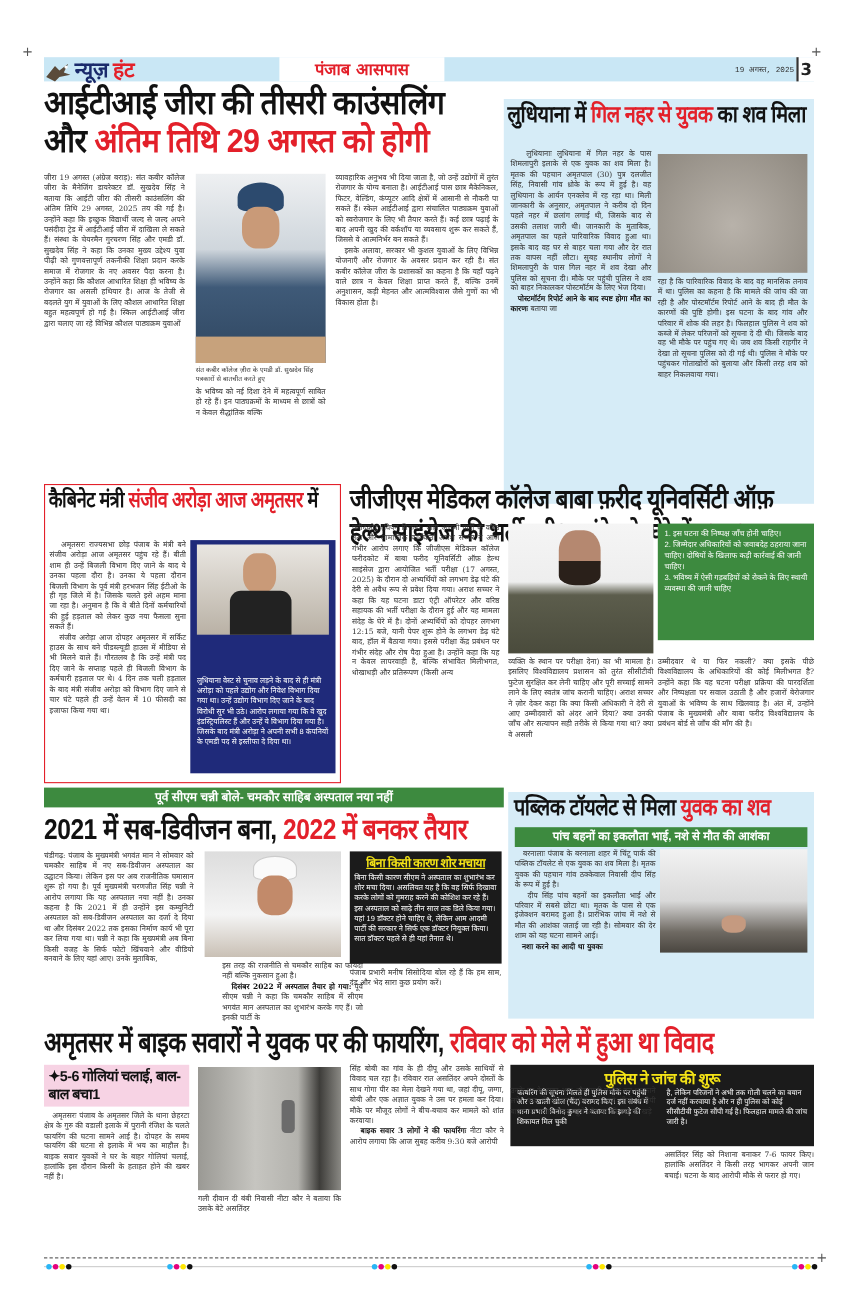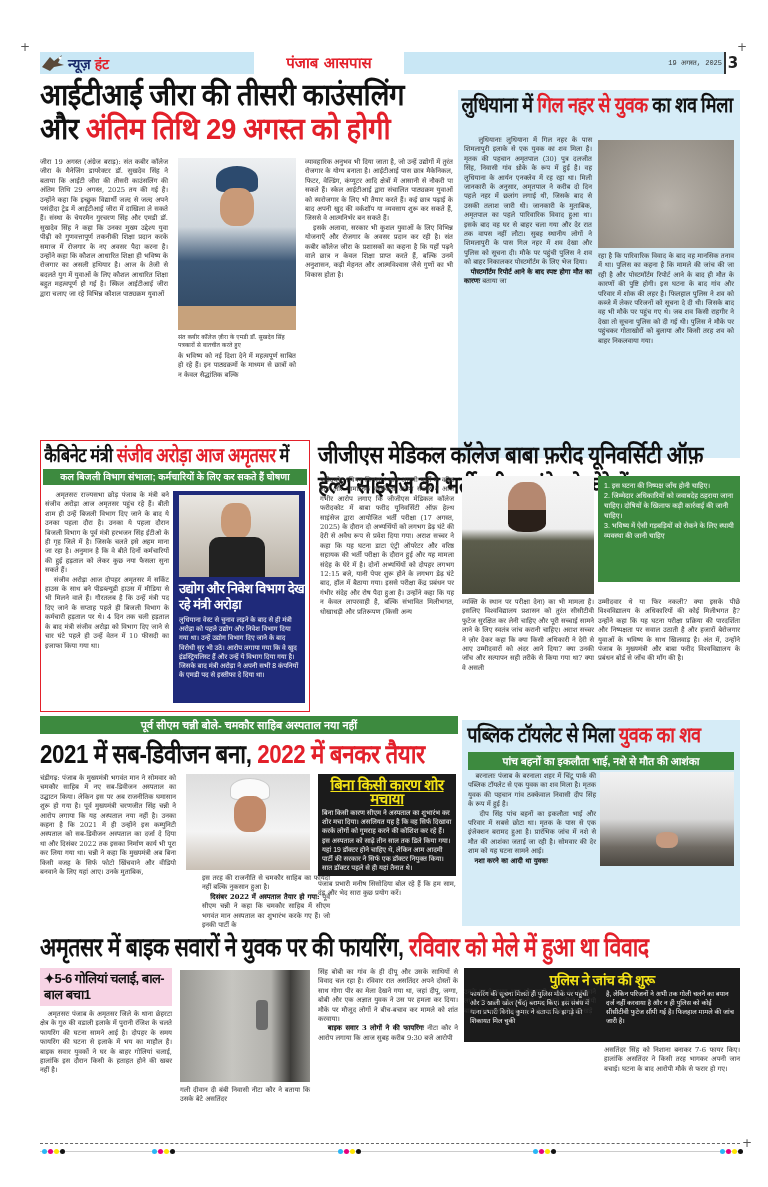--- a/index.html
+++ b/index.html
@@ -1,19 +1,19 @@
 <!DOCTYPE html>
 <html><head>
 <meta charset="utf-8">
 <style>
 *{box-sizing:border-box;margin:0;padding:0}
 body{width:768px;height:1187px;background:#fff;font-family:"DejaVu Serif",serif;position:relative;overflow:hidden;color:#222}
 .crosshair{position:absolute;font-family:"DejaVu Sans",sans-serif;font-size:12px;color:#555}
 .masthead{position:absolute;left:40px;top:52px;width:700px;height:22px;background:#c9e7f5;display:flex;align-items:center}
-.logo{display:flex;align-items:center;width:100px;font-family:"DejaVu Sans",sans-serif;font-weight:bold;font-size:14px}
+.logo{display:flex;align-items:flex-end;width:100px;font-family:"DejaVu Sans",sans-serif;font-weight:bold;font-size:19px}
 .logo .bird{width:26px;height:20px;margin-right:2px;position:relative}
 .logo .n1{color:#1a2a6b}.logo .n2{color:#e3202a;margin-left:4px}
 .section{position:absolute;left:214px;top:0;height:22px;width:150px;background:#fff;color:#e3202a;font-family:"DejaVu Sans",sans-serif;font-weight:bold;font-size:15px;text-align:center;line-height:22px}
 .date{position:absolute;right:18px;top:6px;font-size:7px;font-family:Liberation Mono, monospace;color:#333}
 .pno{position:absolute;right:0;top:0;height:22px;width:16px;border-left:2px solid #333;font-family:"DejaVu Sans",sans-serif;font-weight:bold;font-size:15px;text-align:center;line-height:22px;background:#fff}
 .hl{font-family:"Liberation Sans",sans-serif;font-weight:bold;color:#111;letter-spacing:-0.5px;transform-origin:left top}
 .red{color:#e3202a}.pink{color:#e6007e}
 .body{font-size:6.8px;line-height:9.4px;text-align:justify;color:#333}
 .body b{color:#111}
 .box{position:absolute}
@@ -71,30 +71,28 @@
     &nbsp;&nbsp;&nbsp;<span>लुधियानाः लुधियाना में गिल नहर के पास शिमलापुरी इलाके से एक युवक का शव मिला है। मृतक की पहचान अमृतपाल (30) पुत्र दलजीत सिंह, निवासी गांव ध्रोके के रूप में हुई है। वह लुधियाना के आर्यन एनक्लेव में रह रहा था। मिली जानकारी के अनुसार, अमृतपाल ने करीब दो दिन पहले नहर में छलांग लगाई थी, जिसके बाद से उसकी तलाश जारी थी। जानकारी के मुताबिक, अमृतपाल का पहले पारिवारिक विवाद हुआ था। इसके बाद वह घर से बाहर चला गया और देर रात तक वापस नहीं लौटा। सुबह स्थानीय लोगों ने शिमलापुरी के पास गिल नहर में शव देखा और पुलिस को सूचना दी। मौके पर पहुंची पुलिस ने शव को बाहर निकालकर पोस्टमॉर्टम के लिए भेज दिया।</span><br>&nbsp;&nbsp;&nbsp;<b>पोस्टमॉर्टम रिपोर्ट आने के बाद स्पष्ट होगा मौत का कारणः</b> <span>बताया जा</span>
   </div>
   <div class="photo" style="left:140px;top:50px;width:136px;height:108px;background:radial-gradient(circle at 50% 60%,#b8b2aa,#8f8980)"></div>
   <div class="body" style="position:absolute;left:140px;top:162px;width:136px">रहा है कि पारिवारिक विवाद के बाद वह मानसिक तनाव में था। पुलिस का कहना है कि मामले की जांच की जा रही है और पोस्टमॉर्टम रिपोर्ट आने के बाद ही मौत के कारणों की पुष्टि होगी। इस घटना के बाद गांव और परिवार में शोक की लहर है। फिलहाल पुलिस ने शव को कब्जे में लेकर परिजनों को सूचना दे दी थी। जिसके बाद वह भी मौके पर पहुंच गए थे। जब शव किसी राहगीर ने देखा तो सूचना पुलिस को दी गई थी। पुलिस ने मौके पर पहुंचकर गोताखोरों को बुलाया और किसी तरह शव को बाहर निकलवाया गया।</div>
 </div>
 
 <div class="box" style="left:40px;top:440px;width:270px;height:272px;border:1.5px solid #e3202a">
   <div class="hl" style="font-size:20px;line-height:28px;padding-left:4px;white-space:nowrap;transform:scaleX(0.82)">
     <span>कैबिनेट मंत्री</span> <span class="red">संजीव अरोड़ा आज अमृतसर</span> <span>में</span>
   </div>
-  <div class="bar" style="background:#3d8a3f;font-size:9.5px;line-height:16px;margin:0 2px">कल बिजली विभाग संभाला; कर्मचारियों के लिए कर सकते हैं घोषणा</div>
   <div class="body" style="position:absolute;left:4px;top:50px;width:124px">
     &nbsp;&nbsp;&nbsp;<span>अमृतसरः राज्यसभा छोड़ पंजाब के मंत्री बने संजीव अरोड़ा आज अमृतसर पहुंच रहे हैं। बीती शाम ही उन्हें बिजली विभाग दिए जाने के बाद ये उनका पहला दौरा है। उनका ये पहला दौरान बिजली विभाग के पूर्व मंत्री हरभजन सिंह ईटीओ के ही गृह जिले में है। जिसके चलते इसे अहम माना जा रहा है। अनुमान है कि वे बीते दिनों कर्मचारियों की हुई हड़ताल को लेकर कुछ नया फैसला सुना सकते हैं।</span><br>&nbsp;&nbsp;&nbsp;<span>संजीव अरोड़ा आज दोपहर अमृतसर में सर्किट हाउस के साथ बने पीडब्ल्यूडी हाउस में मीडिया से भी मिलने वाले हैं। गौरतलब है कि उन्हें मंत्री पद दिए जाने के सप्ताह पहले ही बिजली विभाग के कर्मचारी हड़ताल पर थे। 4 दिन तक चली हड़ताल के बाद मंत्री संजीव अरोड़ा को विभाग दिए जाने से चार घंटे पहले ही उन्हें वेतन में 10 फीसदी का इजाफा किया गया था।</span>
   </div>
   <div style="position:absolute;left:132px;top:50px;width:132px;height:212px;background:#1f2a7a">
     <div class="photo" style="left:6px;top:4px;width:120px;height:82px;background:linear-gradient(180deg,#e9e6e1,#b9b1a5)">
       <div style="position:absolute;left:42px;top:8px;width:30px;height:36px;border-radius:40%;background:#c99a78"></div>
       <div style="position:absolute;left:30px;top:42px;width:56px;height:40px;background:#222;border-radius:10px 10px 0 0"></div>
     </div>
-    <div class="hl" style="position:absolute;left:6px;top:90px;color:#fff;font-size:13px;line-height:16px;width:130px">उद्योग और निवेश विभाग देख रहे मंत्री अरोड़ा</div>
     <div style="position:absolute;left:6px;top:124px;width:122px;color:#fff;font-family:'Liberation Sans',sans-serif;font-size:6.8px;line-height:9.2px">लुधियाना वेस्ट से चुनाव लड़ने के बाद से ही मंत्री अरोड़ा को पहले उद्योग और निवेश विभाग दिया गया था। उन्हें उद्योग विभाग दिए जाने के बाद विरोधी सुर भी उठे। आरोप लगाया गया कि वे खुद इंडस्ट्रियलिस्ट हैं और उन्हें ये विभाग दिया गया है। जिसके बाद मंत्री अरोड़ा ने अपनी सभी 8 कंपनियों के एमडी पद से इस्तीफा दे दिया था।</div>
   </div>
 </div>
 
 <div class="box" style="left:318px;top:440px;width:422px">
   <div class="hl" style="font-size:24px;line-height:30px;white-space:nowrap;transform:scaleX(0.86)">जीजीएस मेडिकल कॉलेज बाबा फ़रीद यूनिवर्सिटी ऑफ़</div>
   <div class="hl" style="font-size:24px;line-height:30px;white-space:nowrap;transform:scaleX(0.86)">
     <span>हेल्थ साइंसेज की भर्ती परीक्षा संदेह के घेरे में:</span> <span class="pink">अराश सच्चर</span>
   </div>
 </div>
@@ -117,21 +115,21 @@
 </div>
 <div class="box body" style="left:40px;top:774px;width:136px">चंडीगढ़: पंजाब के मुख्यमंत्री भगवंत मान ने सोमवार को चमकौर साहिब में नए सब-डिवीजन अस्पताल का उद्घाटन किया। लेकिन इस पर अब राजनीतिक घमासान शुरू हो गया है। पूर्व मुख्यमंत्री चरणजीत सिंह चन्नी ने आरोप लगाया कि यह अस्पताल नया नहीं है। उनका कहना है कि 2021 में ही उन्होंने इस कम्युनिटी अस्पताल को सब-डिवीजन अस्पताल का दर्जा दे दिया था और दिसंबर 2022 तक इसका निर्माण कार्य भी पूरा कर लिया गया था। चन्नी ने कहा कि मुख्यमंत्री अब बिना किसी वजह के सिर्फ फोटो खिंचवाने और वीडियो बनवाने के लिए यहां आए। उनके मुताबिक,</div>
 <div class="photo" style="left:186px;top:774px;width:124px;height:96px;background:linear-gradient(180deg,#ddd 0%,#f4f4f4 60%,#c9c0b5 100%)">
   <div style="position:absolute;left:44px;top:4px;width:40px;height:22px;border-radius:50% 50% 20% 20%;background:#fafafa;border:1px solid #ccc"></div>
   <div style="position:absolute;left:48px;top:22px;width:32px;height:36px;border-radius:40%;background:#c28a6a"></div>
 </div>
 <div class="box body" style="left:202px;top:874px;width:128px">
   <span>इस तरह की राजनीति से चमकौर साहिब का फायदा नहीं बल्कि नुकसान हुआ है।</span><br>&nbsp;&nbsp;&nbsp;<b>दिसंबर 2022 में अस्पताल तैयार हो गया:</b> <span>पूर्व सीएम चन्नी ने कहा कि चमकौर साहिब में सीएम भगवंत मान अस्पताल का शुभारंभ करके गए हैं। जो इनकी पार्टी के</span>
 </div>
 <div class="box" style="left:318px;top:774px;width:138px;height:102px;background:#1b1b1b;padding:4px">
-  <div class="hl" style="color:#f4e316;font-size:15px;line-height:14px;text-decoration:underline;text-align:center">बिना किसी कारण शोर मचाया</div>
+  <div class="hl" style="color:#f4e316;font-size:11px;line-height:14px;text-decoration:underline;text-align:center">बिना किसी कारण शोर मचाया</div>
   <div style="color:#fff;font-family:'Liberation Sans',sans-serif;font-size:6.8px;line-height:9.2px;margin-top:2px">बिना किसी कारण सीएम ने अस्पताल का शुभारंभ कर शोर मचा दिया। असलियत यह है कि वह सिर्फ दिखावा करके लोगों को गुमराह करने की कोशिश कर रहे हैं। इस अस्पताल को साढ़े तीन साल तक डिले किया गया। यहां 19 डॉक्टर होने चाहिए थे, लेकिन आम आदमी पार्टी की सरकार ने सिर्फ एक डॉक्टर नियुक्त किया। सात डॉक्टर पहले से ही यहां तैनात थे।</div>
 </div>
 <div class="box body" style="left:318px;top:880px;width:138px">पंजाब प्रभारी मनीष सिसोदिया बोल रहे हैं कि हम साम, दंड और भेद सारा कुछ प्रयोग करें।</div>
 
 <div class="box" style="left:462px;top:720px;width:278px;height:206px;background:#d6ecf7">
   <div class="hl" style="font-size:21px;line-height:30px;padding-left:6px;white-space:nowrap;transform:scaleX(0.86)">
     <span>पब्लिक टॉयलेट से मिला</span> <span class="red">युवक का शव</span>
   </div>
   <div class="bar" style="margin:2px 6px;background:#3d8a3f;font-size:10.5px;line-height:18px">पांच बहनों का इकलौता भाई, नशे से मौत की आशंका</div>
   <div class="body" style="position:absolute;left:6px;top:52px;width:128px">

